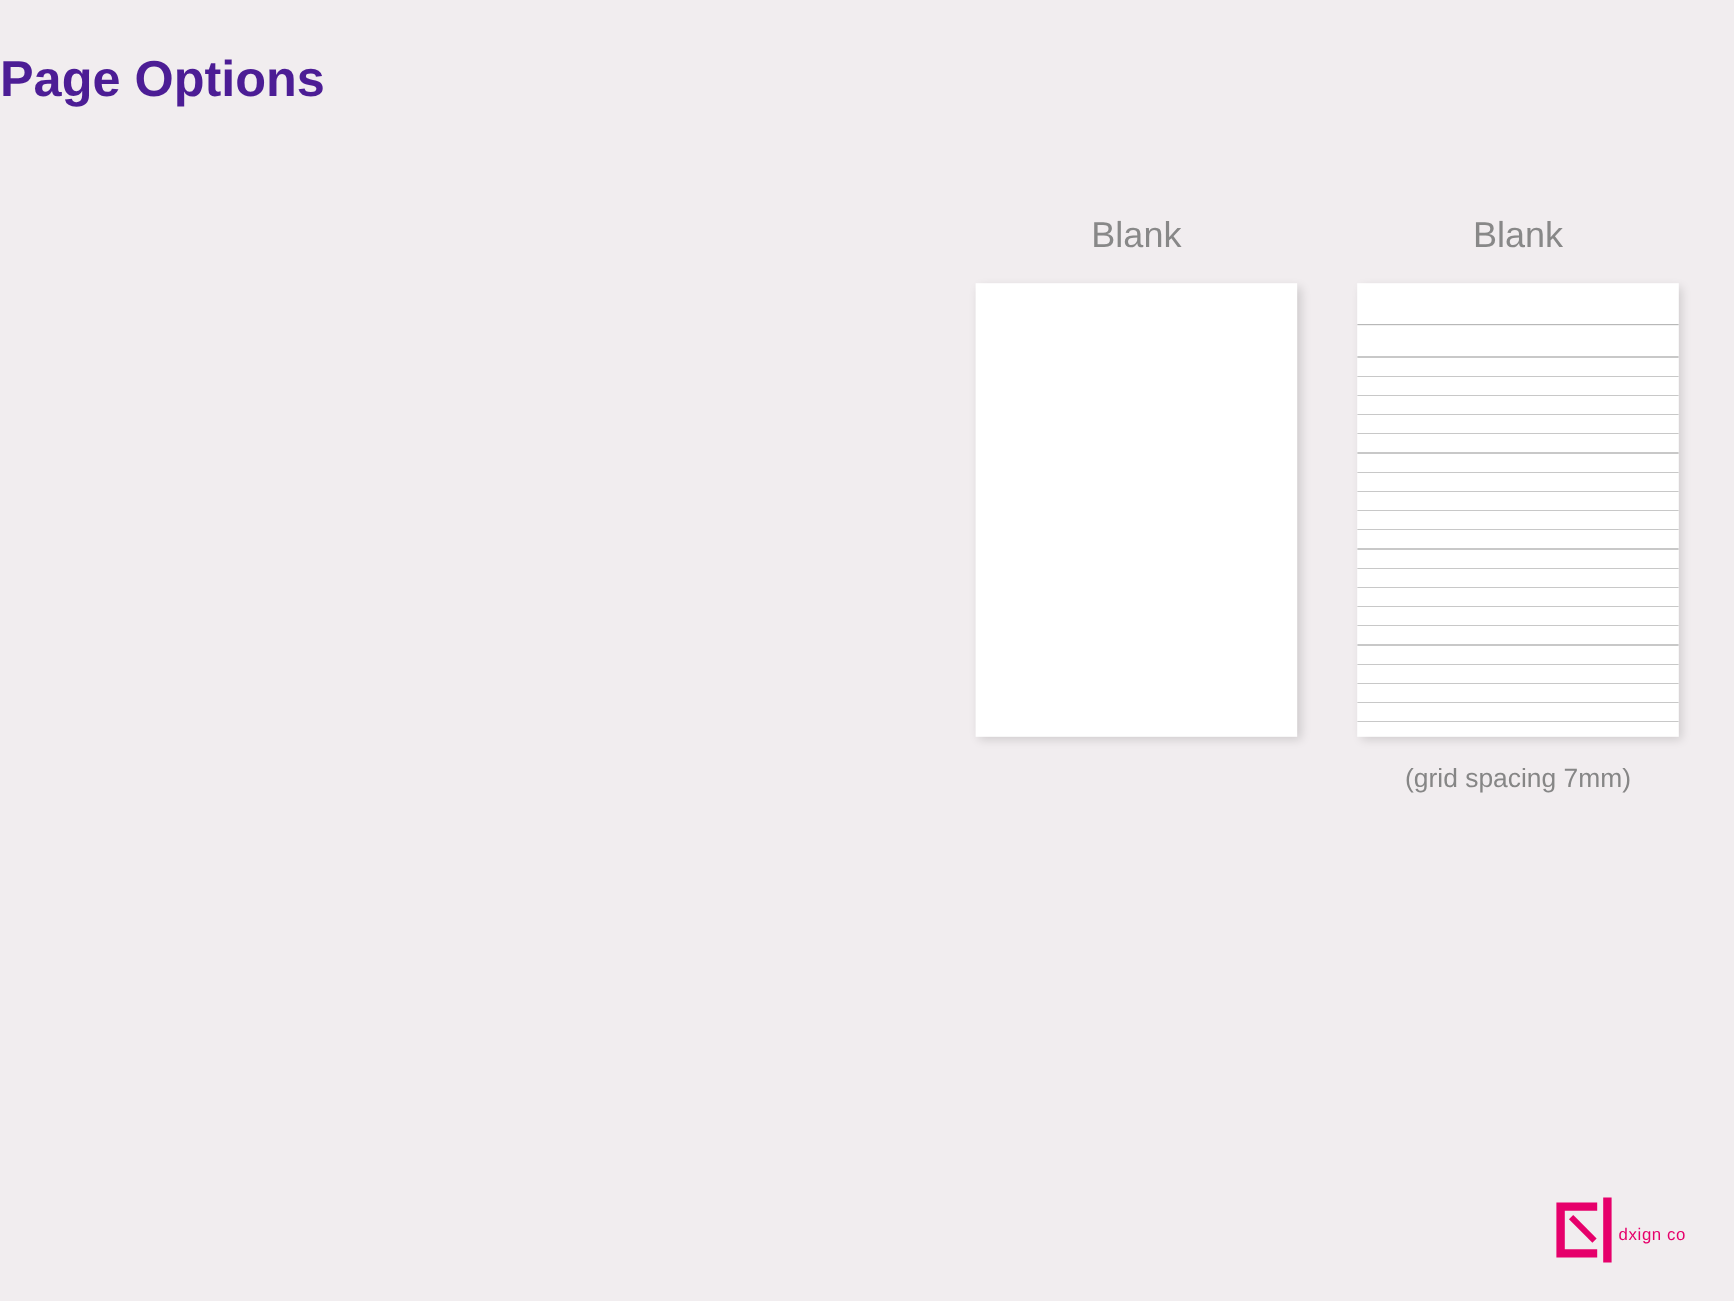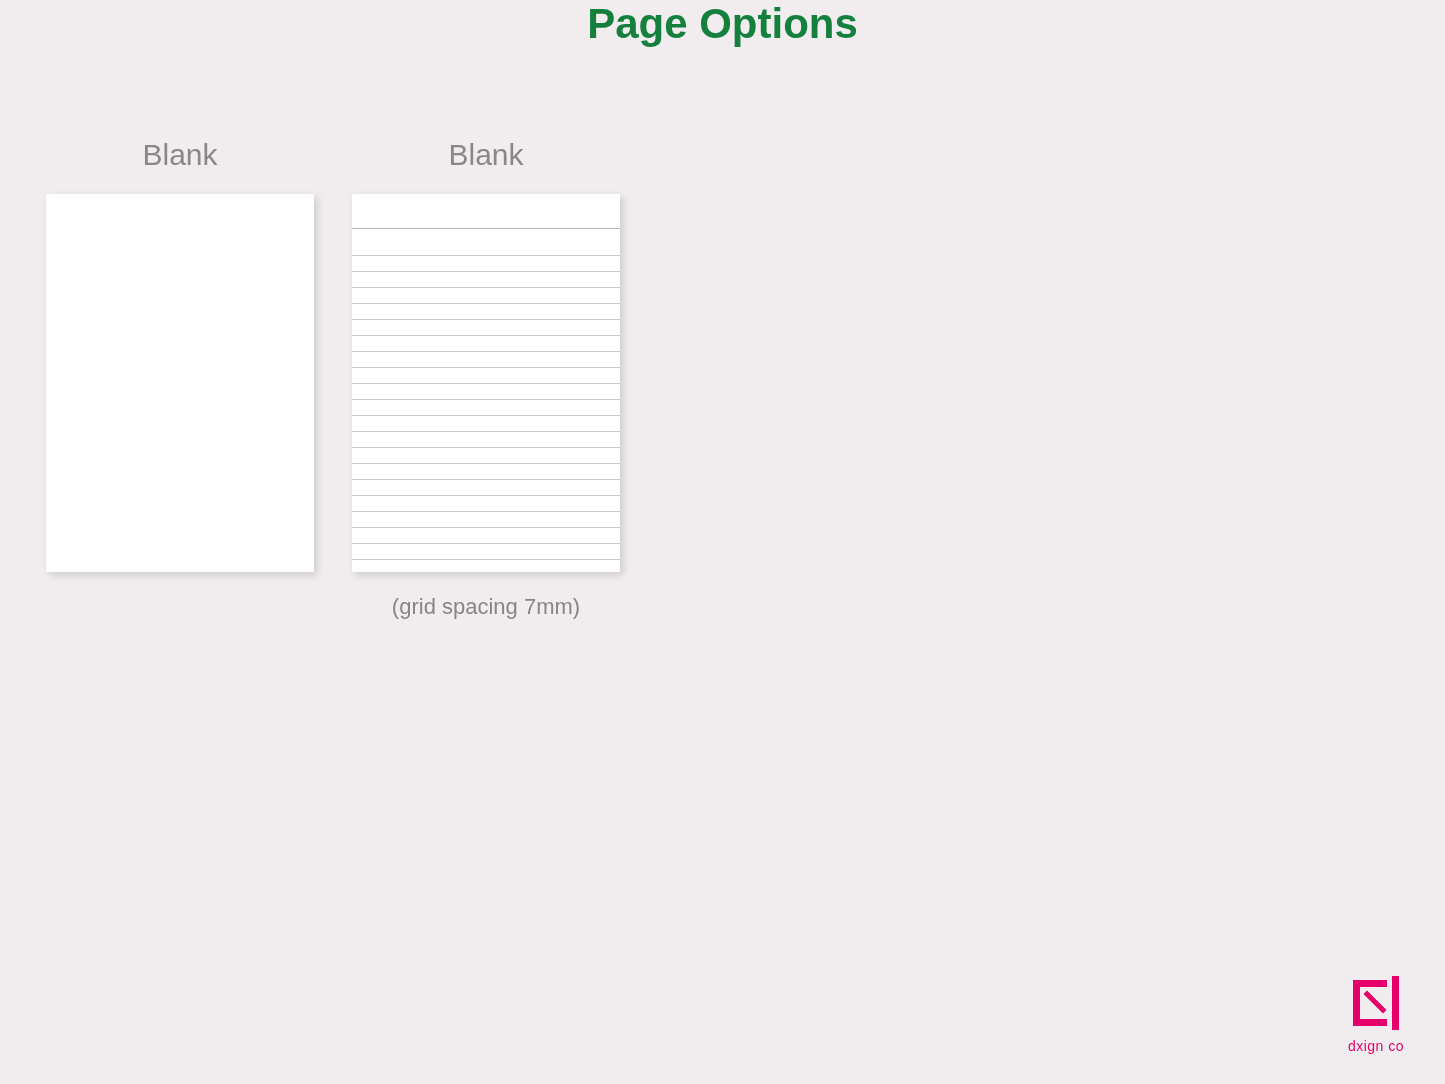--- a/index.html
+++ b/index.html
@@ -9,29 +9,29 @@
     }
     body {
       width: 1445px;
       height: 1084px;
       background-color: #f1edef;
       font-family: Arial, Helvetica, sans-serif;
       position: relative;
       overflow: hidden;
     }
     .page-title {
-      text-align: center;
       font-size: 42px;
       font-weight: bold;
-      color: #15803d;
+      color: #4c1d95;
+      padding-top: 42px;
     }
     .options-container {
       display: flex;
-      justify-content: flex-start;
-      gap: 26px;
+      justify-content: flex-end;
+      gap: 38px;
       margin-top: 90px;
       padding: 0 40px;
     }
     .option {
       display: flex;
       flex-direction: column;
       align-items: center;
       width: 280px;
     }
     .option-label {
@@ -95,21 +95,21 @@
         linear-gradient(to right, #c0c0c0 1px, transparent 1px),
         linear-gradient(to bottom, #c0c0c0 1px, transparent 1px);
       background-size: 11px 11px;
     }
     
     .logo {
       position: absolute;
       bottom: 30px;
       right: 40px;
       display: flex;
-      flex-direction: column;
+      flex-direction: row;
       align-items: center;
     }
     .logo-icon {
       width: 58px;
       height: 58px;
       position: relative;
     }
     .logo-text {
       font-size: 14px;
       color: #e6006b;

